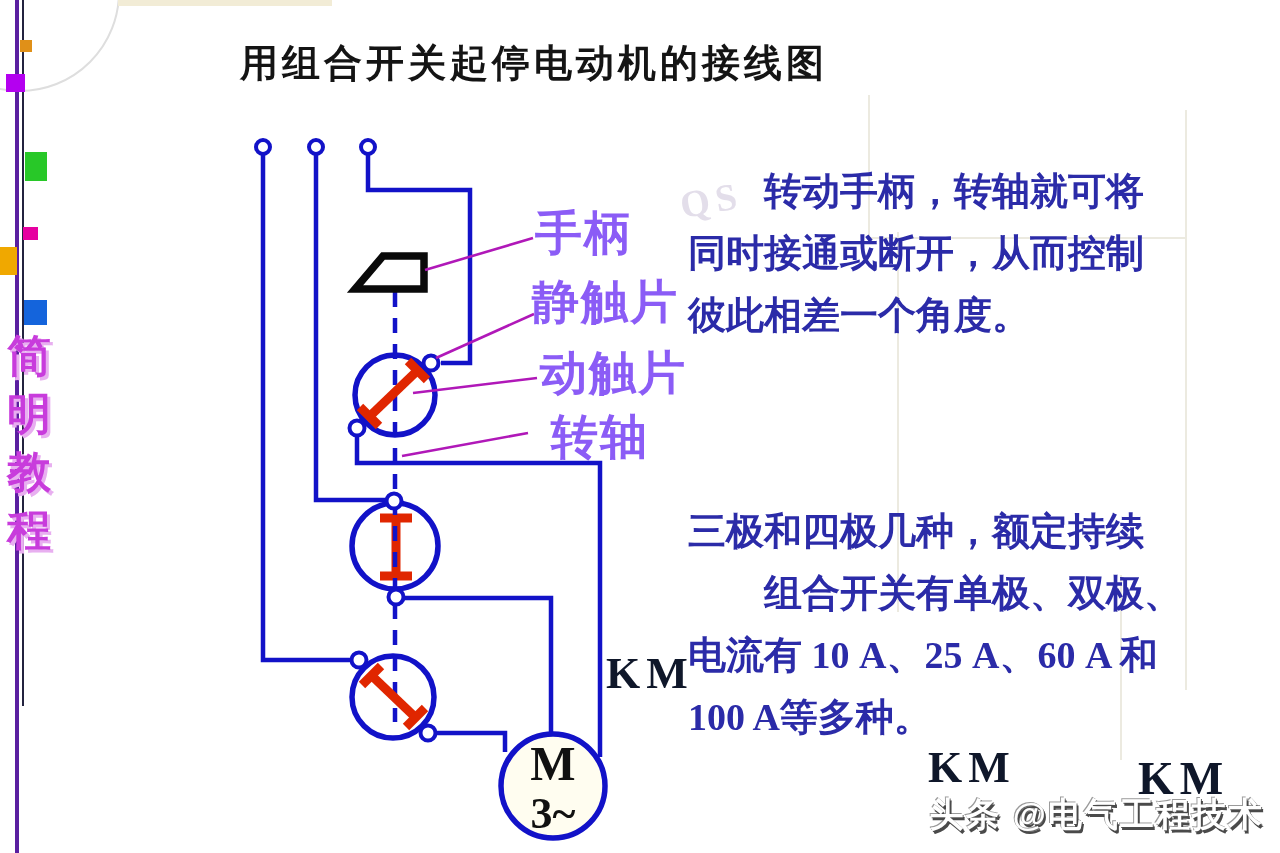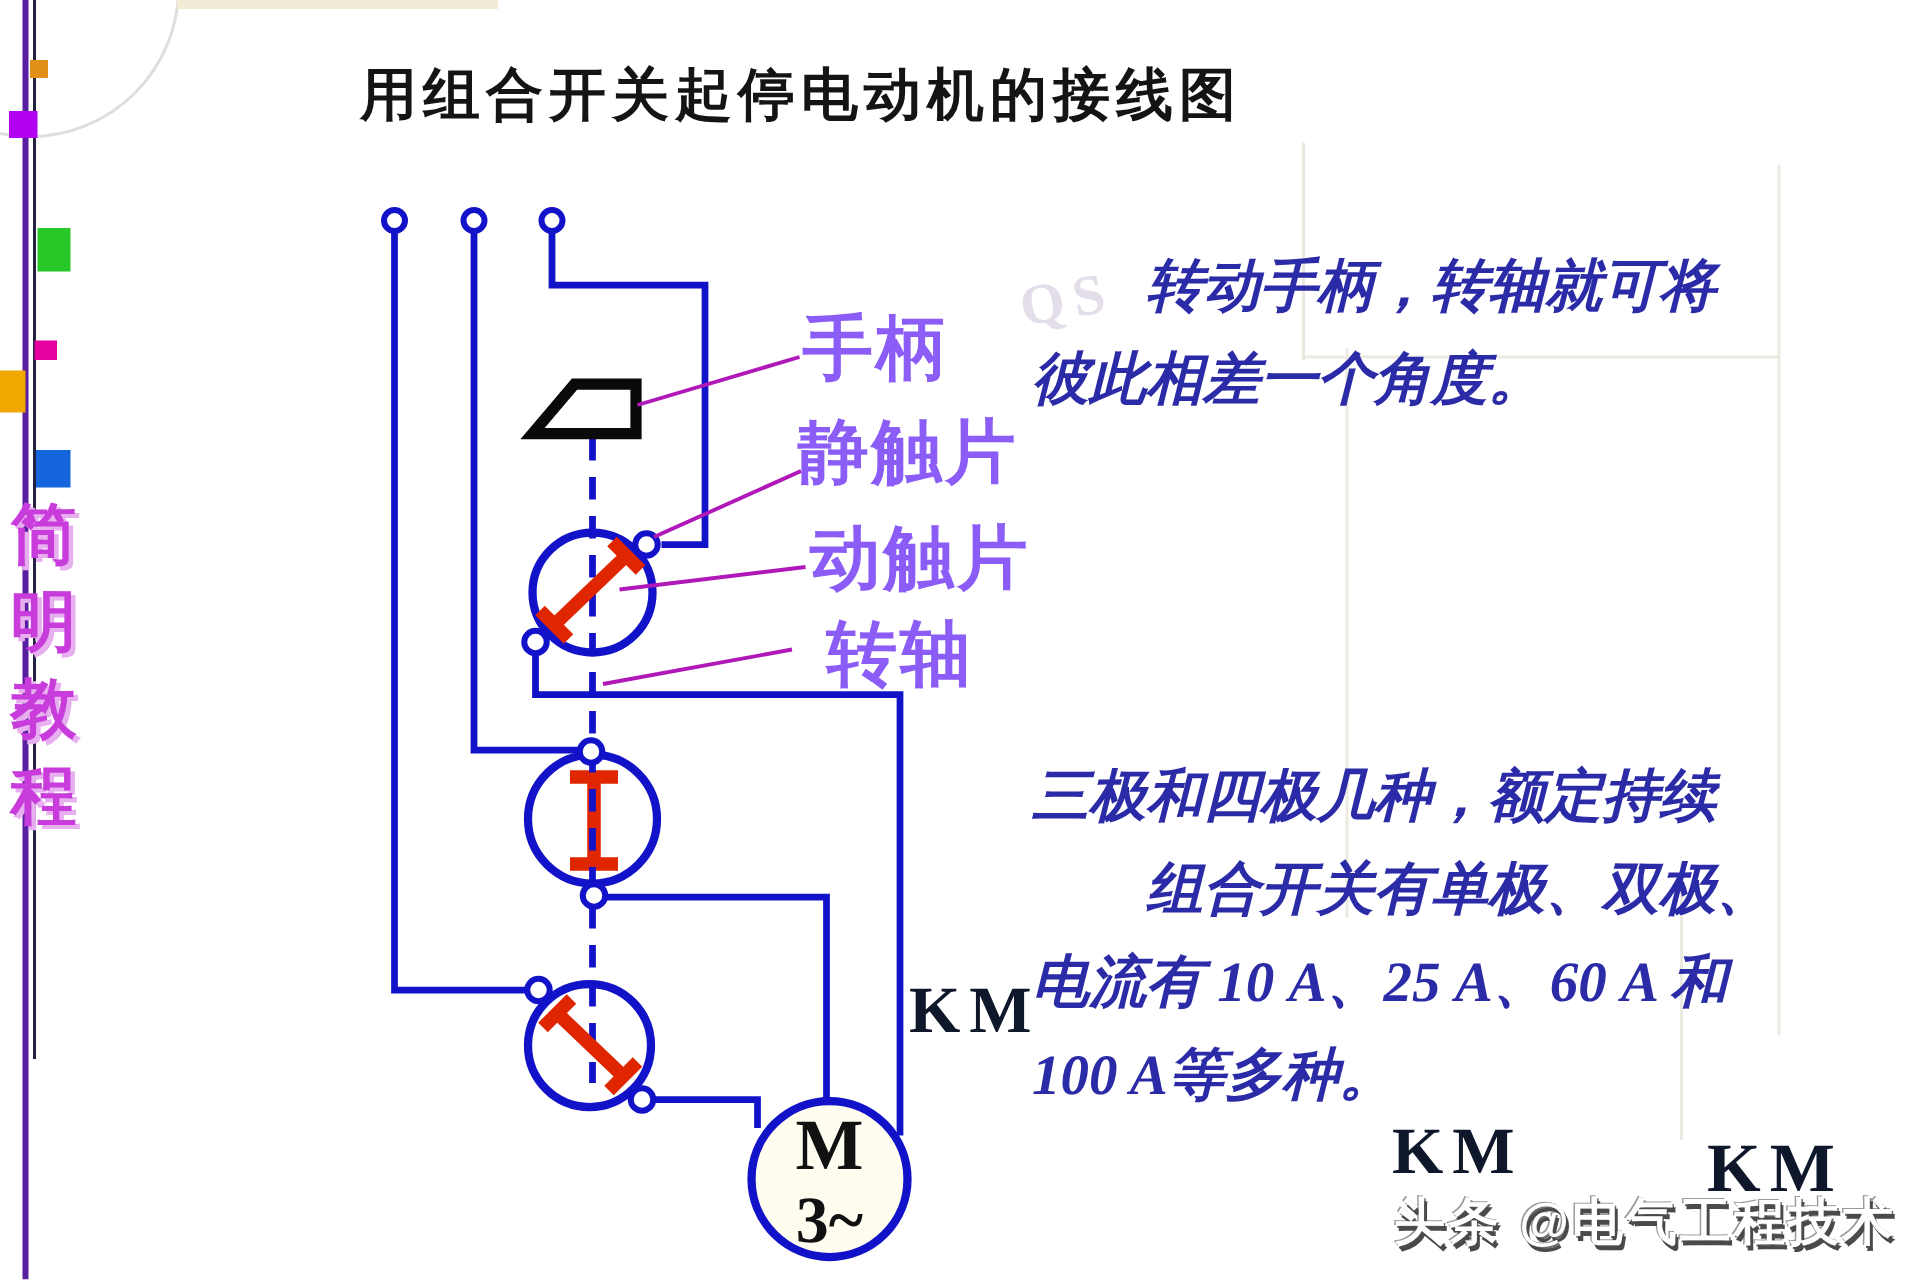--- a/index.html
+++ b/index.html
@@ -45,21 +45,21 @@
     position:absolute;color:#8b5cf6;font-weight:bold;font-size:47px;line-height:42px;
     letter-spacing:2px;font-family:"Liberation Serif", serif;white-space:nowrap;
   }
 
   
   .para{
     position:absolute;left:688px;width:560px;
     color:#2B2BA8;font-weight:bold;font-size:38px;
     font-family:"Liberation Serif", serif;
   }
-  .para .line{height:62px;line-height:62px;white-space:nowrap;font-style:italic;}
+  .para .line{height:62px;line-height:62px;white-space:nowrap;}
   .para .line.indent{padding-left:76px;}
 
   
   .motor-text{
     position:absolute;text-align:center;color:#111;font-weight:bold;
     font-family:"Liberation Serif", serif;
   }
 
   
   .watermark{
@@ -164,20 +164,21 @@
 <div class="dlabel" style="left:535px;top:212px;">手柄</div>
 <div class="dlabel" style="left:532px;top:281px;">静触片</div>
 <div class="dlabel" style="left:540px;top:352px;">动触片</div>
 <div class="dlabel" style="left:551px;top:416px;">转轴</div>
 
 <div class="motor-text" style="left:505px;top:740px;width:96px;font-size:48px;line-height:48px;">M</div>
 <div class="motor-text" style="left:505px;top:792px;width:96px;font-size:44px;line-height:44px;">3~</div>
 
 <div class="para" style="top:160px;">
   <div class="line indent">转动手柄，转轴就可将</div>
+  <div class="line">同时接通或断开，从而控制</div>
   <div class="line">彼此相差一个角度。</div>
 </div>
 
 <div class="para" style="top:500px;">
   <div class="line">三极和四极几种，额定持续</div>
   <div class="line indent">组合开关有单极、双极、</div>
   <div class="line">电流有 10 A、25 A、60 A 和</div>
   <div class="line">100 A等多种。</div>
 </div>
 

